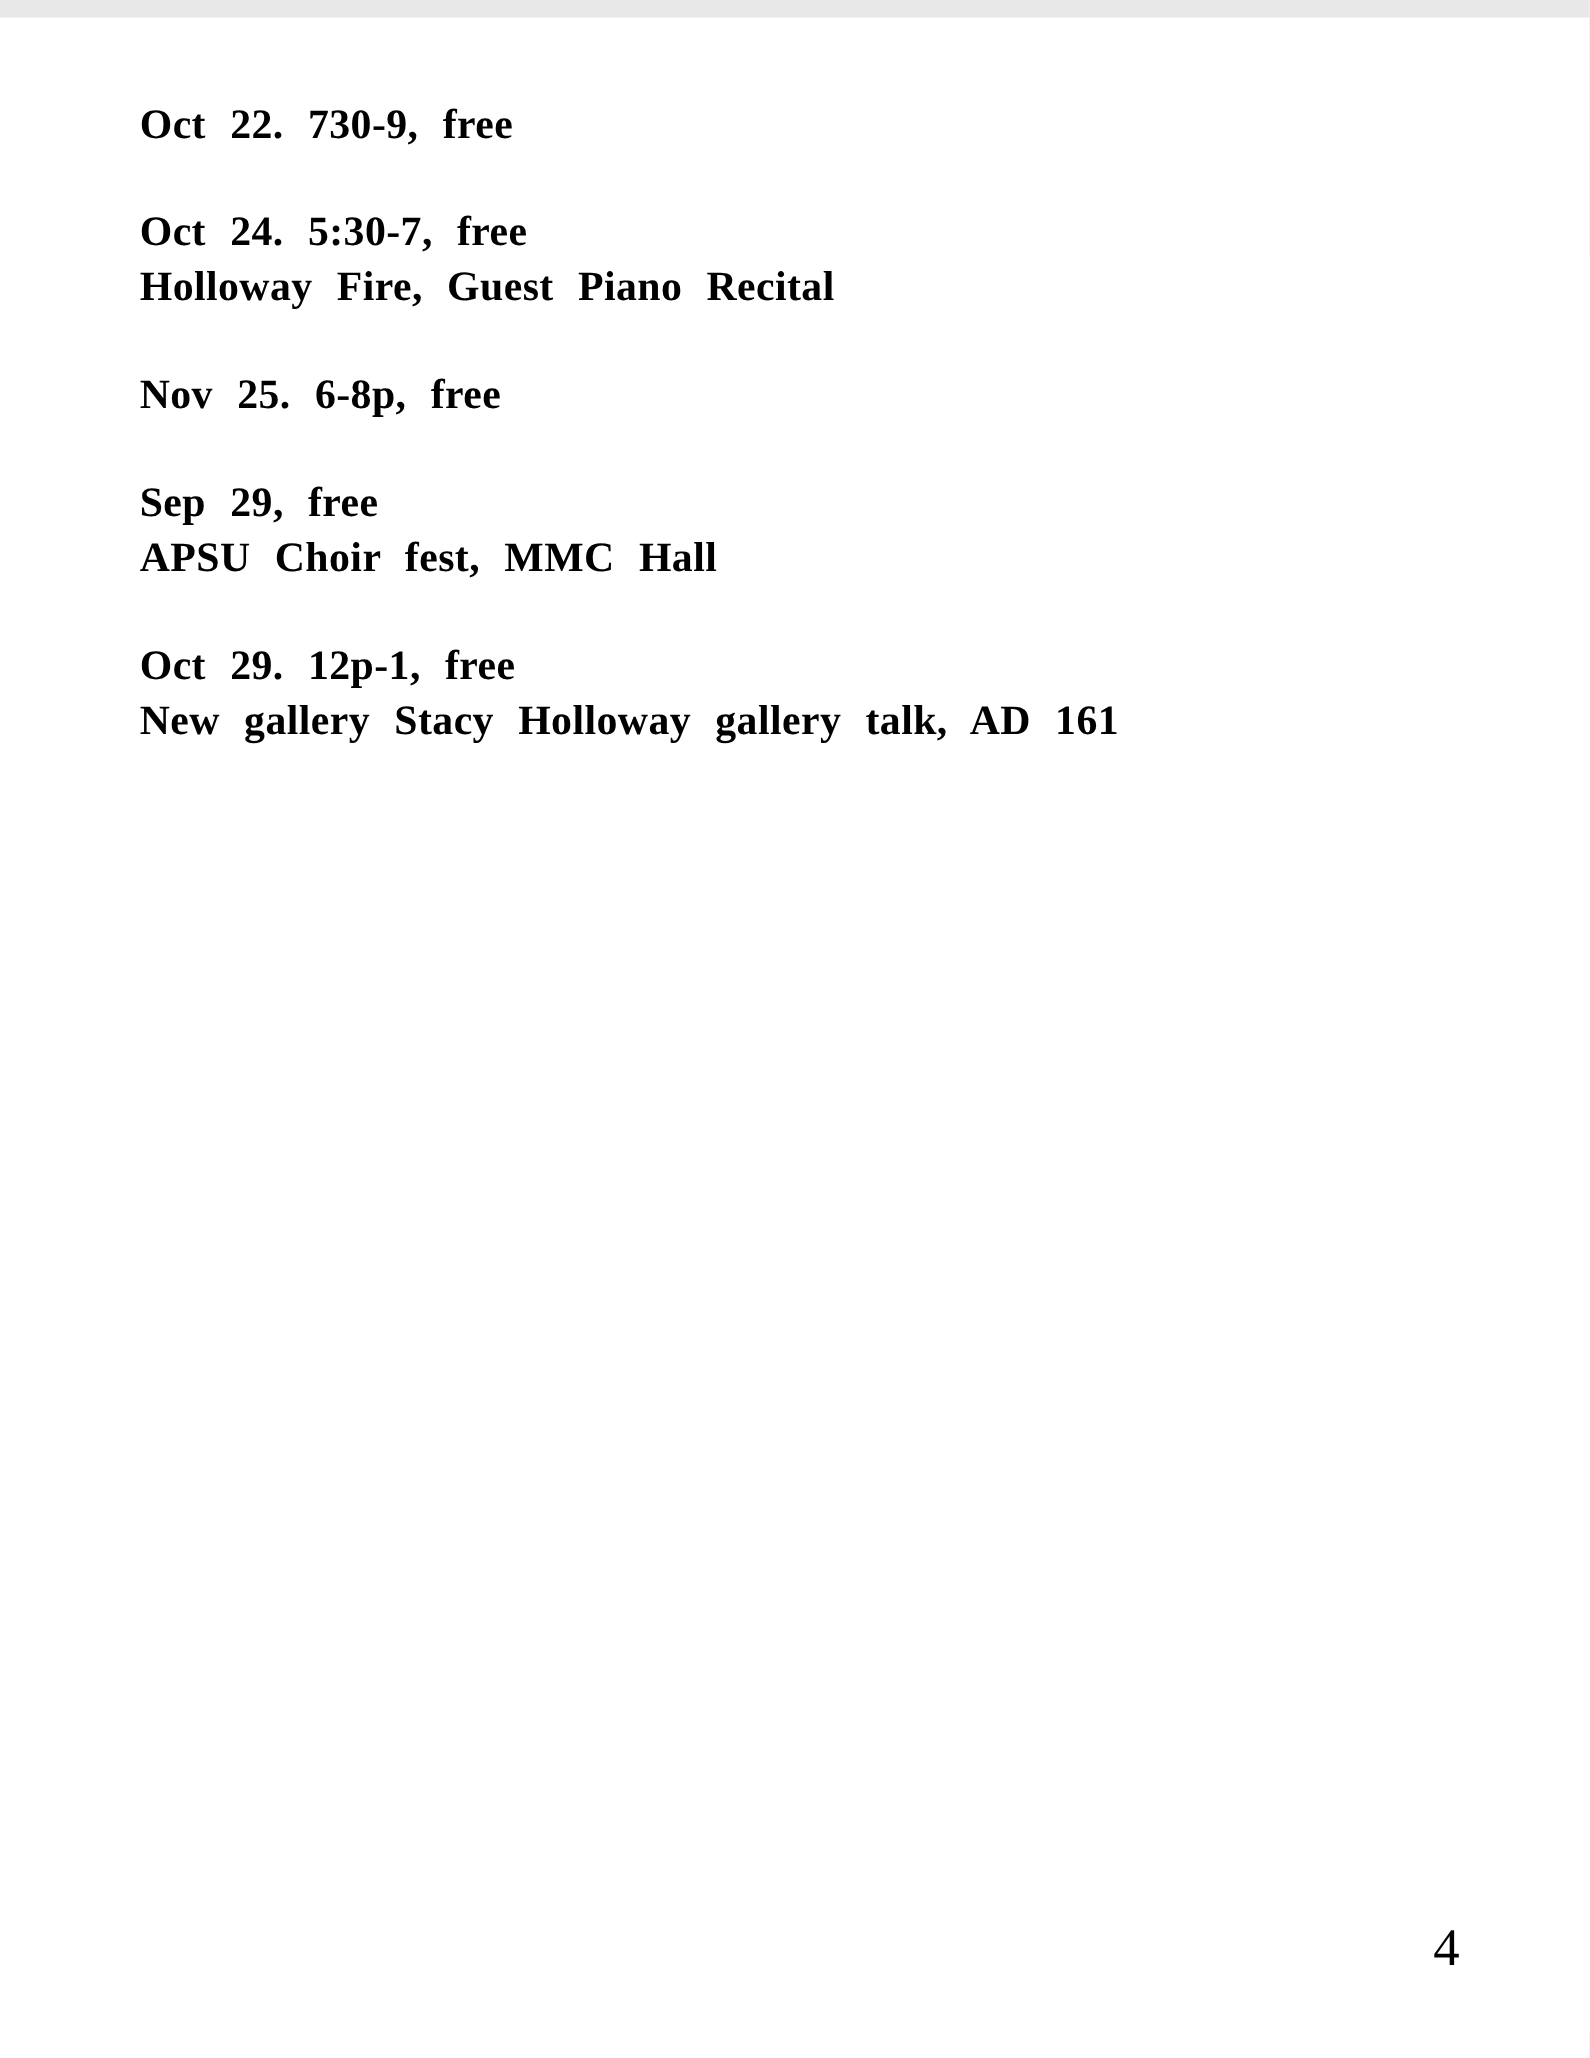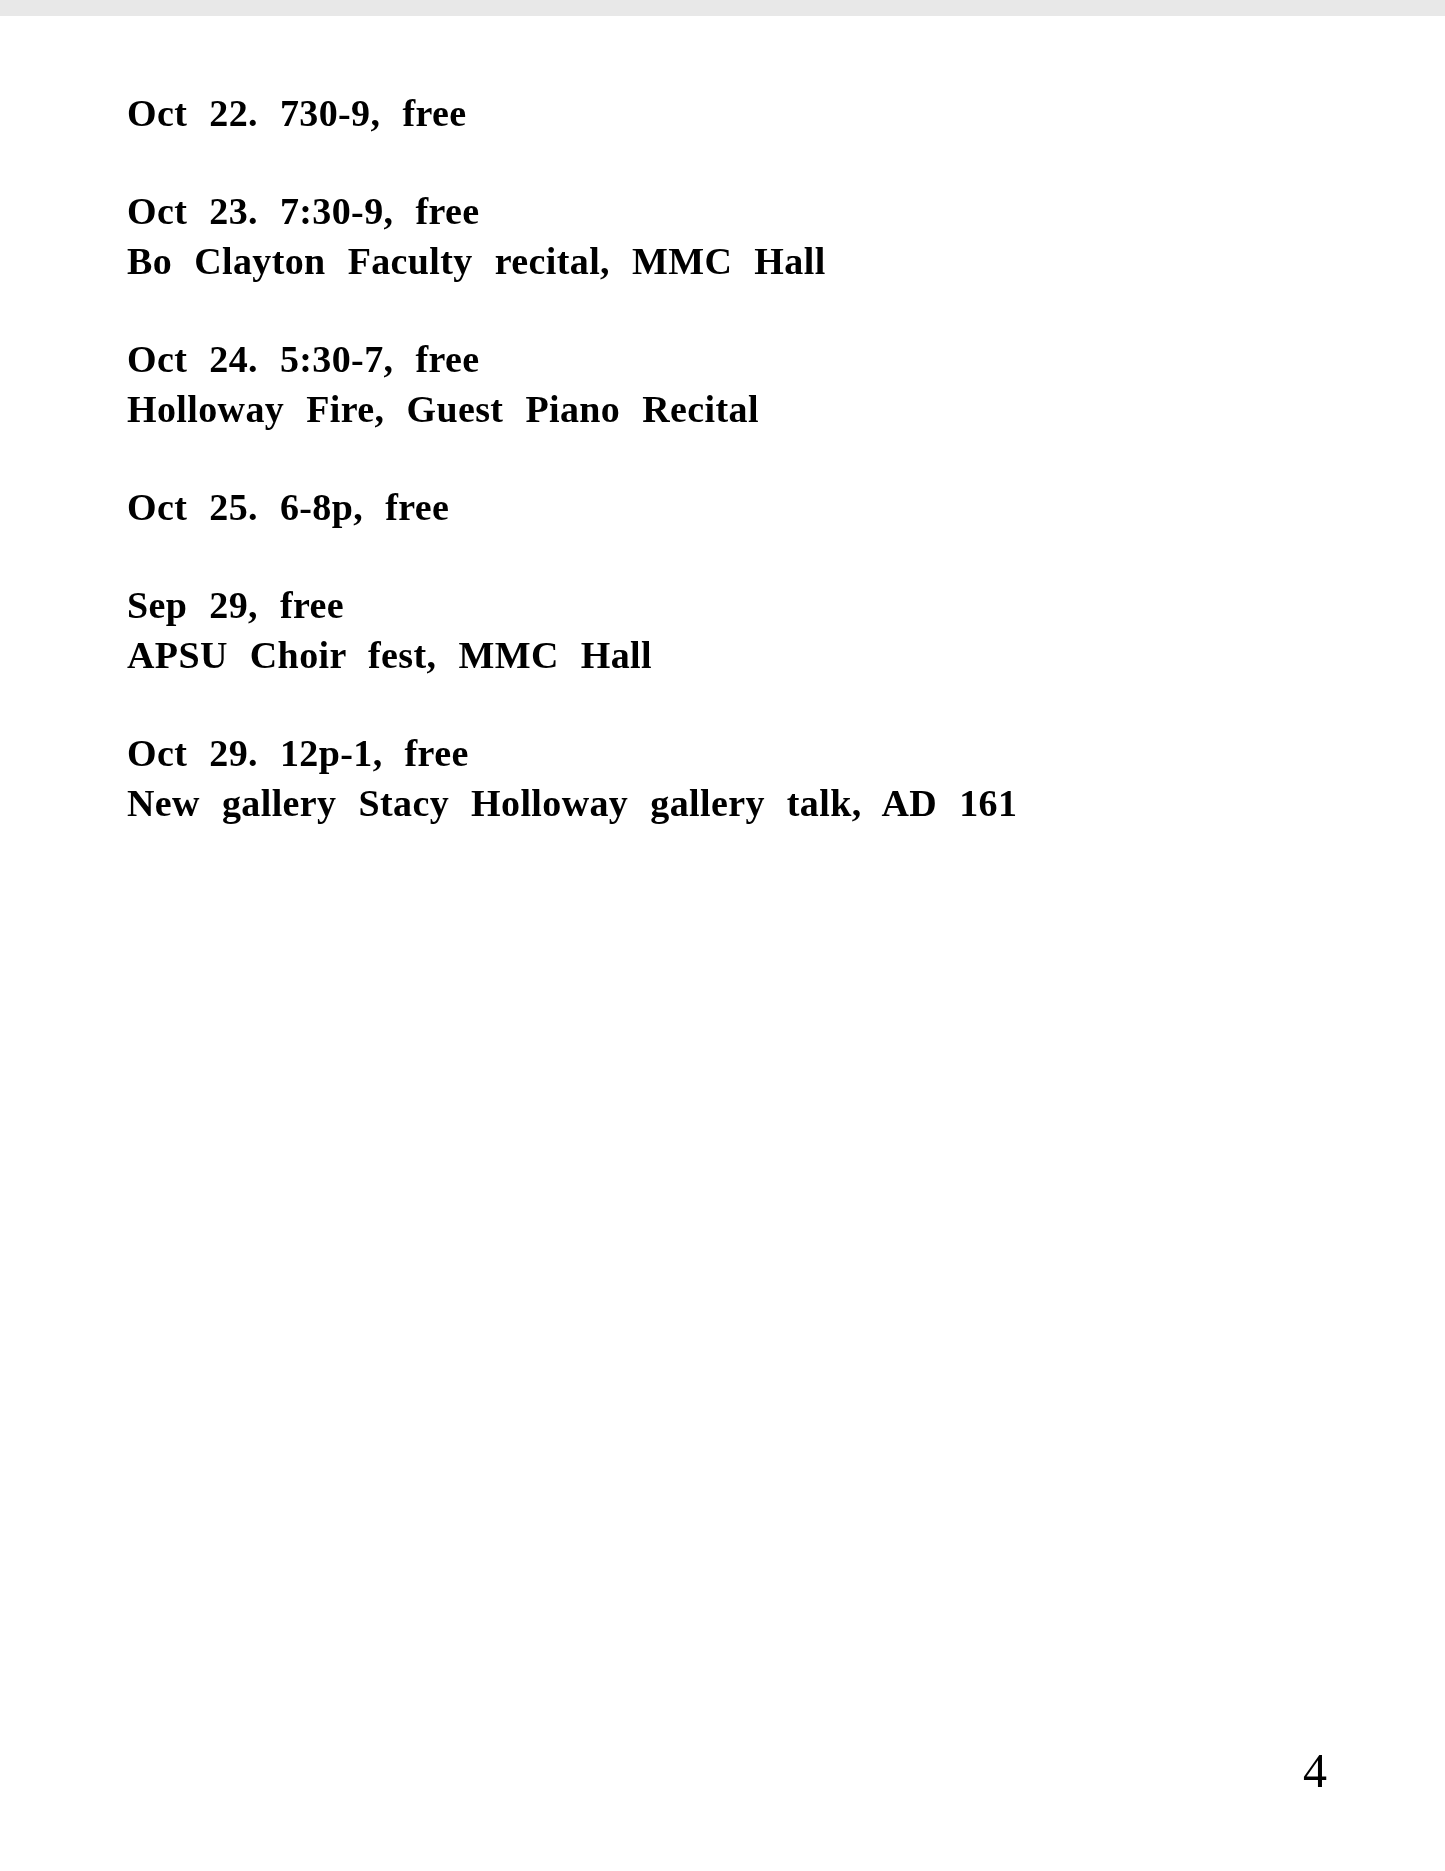--- a/index.html
+++ b/index.html
@@ -47,32 +47,28 @@
 </head>
 <body>
 
 <div class="page">
   <div class="content">
 
     <div class="event-block">
       <div class="event-line">Oct 22. 730-9, free</div>
     </div>
 
-    <div class="event-block">
-      <div class="event-line">Oct 23. 7:30-9, free</div>
-      <div class="event-line">Bo Clayton Faculty recital, MMC Hall</div>
-    </div>
 
     <div class="event-block">
       <div class="event-line">Oct 24. 5:30-7, free</div>
       <div class="event-line">Holloway Fire, Guest Piano Recital</div>
     </div>
 
     <div class="event-block">
-      <div class="event-line">Oct 25. 6-8p, free</div>
+      <div class="event-line">Nov 25. 6-8p, free</div>
     </div>
 
 
     <div class="event-block">
       <div class="event-line">Sep 29, free</div>
       <div class="event-line">APSU Choir fest, MMC Hall</div>
     </div>
 
     <div class="event-block">
       <div class="event-line">Oct 29. 12p-1, free</div>

